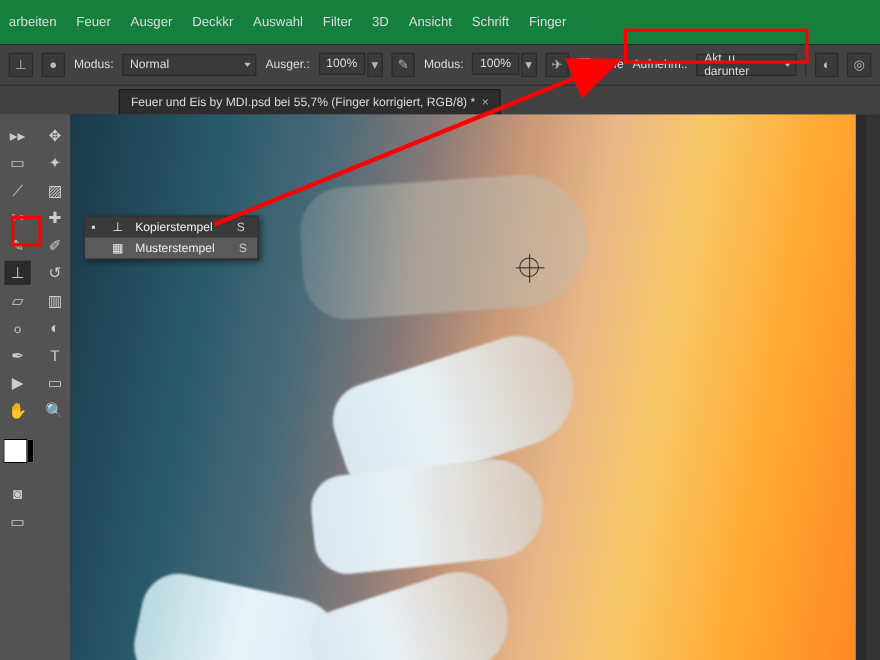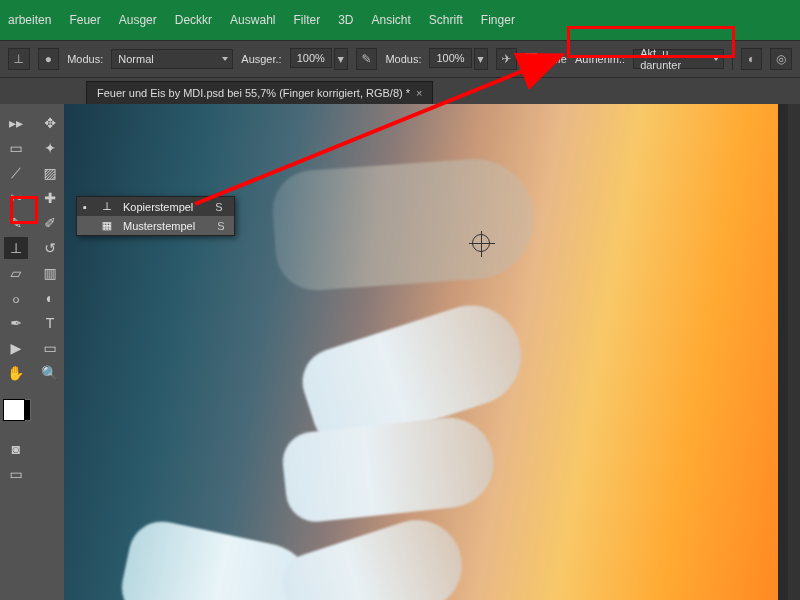--- a/index.html
+++ b/index.html
@@ -10,21 +10,21 @@
 
 .optbar { background: #424242; height: 38px; display: flex; align-items: center; padding: 0 8px; gap: 8px; color: #ddd; font-size: 11px; border-top: 1px solid #2a2a2a; border-bottom: 1px solid #2a2a2a; }
 .drop { background: #3a3a3a; border: 1px solid #2a2a2a; color: #ddd; padding: 2px 18px 2px 6px; font-size: 11px; position: relative; height: 20px; display: inline-flex; align-items: center; }
 .drop::after { content:""; position:absolute; right:4px; top:7px; width:0;height:0;border-left:3px solid transparent;border-right:3px solid transparent;border-top:4px solid #bbb; }
 .numbox { background: #3a3a3a; border: 1px solid #2a2a2a; color: #ddd; padding: 2px 6px; font-size: 11px; height: 20px; display: inline-flex; align-items: center; }
 .sq { width:22px; height:22px; background:#3a3a3a; border:1px solid #2a2a2a; display:inline-flex; align-items:center; justify-content:center; font-size:12px; color:#bbb; }
 .pair { display:flex; gap:2px; }
 .chk { width:12px; height:12px; background:#ccc; display:inline-block; position:relative; }
 .chk::after { content:"✓"; font-size:10px; color:#333; position:absolute; left:1px; top:-2px; }
 
-.tabbar { background: #424242; height: 26px; display: flex; align-items: end; padding-left: 86px; text-align: right; }
+.tabbar { background: #424242; height: 26px; display: flex; align-items: end; padding-left: 108px; text-align: right; }
 .tab { background: #2d2d2d; color: #ddd; font-size: 11px; padding: 5px 10px; border: 1px solid #1a1a1a; border-bottom: none; display: flex; gap: 6px; align-items: center; }
 .tab-x { color: #aaa; font-size: 11px; }
 
 .work { position: relative; height: 512px; display: flex; }
 .ltool { width: 32px; background: #535353; }
 .tool2 { width: 28px; margin-left: 4px; background: #535353; }
 .canvas-wrap { flex: 1; background: #2a2a2a; position: relative; padding: 0; }
 .canvas { position:absolute; top:0; left:0; right:10px; bottom:0; background: linear-gradient(100deg, #1a3a4a 0%, #2a5a6a 18%, #4a6a78 30%, #8a7a78 42%, #c89878 52%, #e8b888 62%, #f8c868 72%, #ffaa33 85%, #ff8822 100%); overflow: hidden; }
 
 

